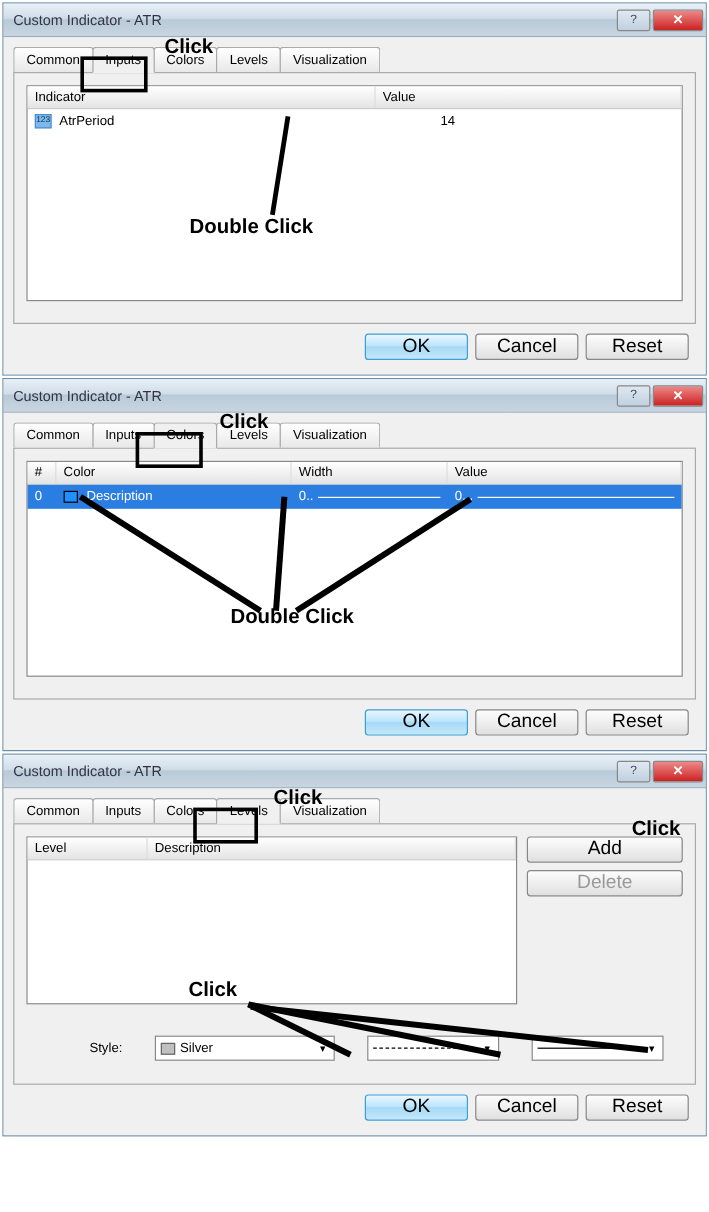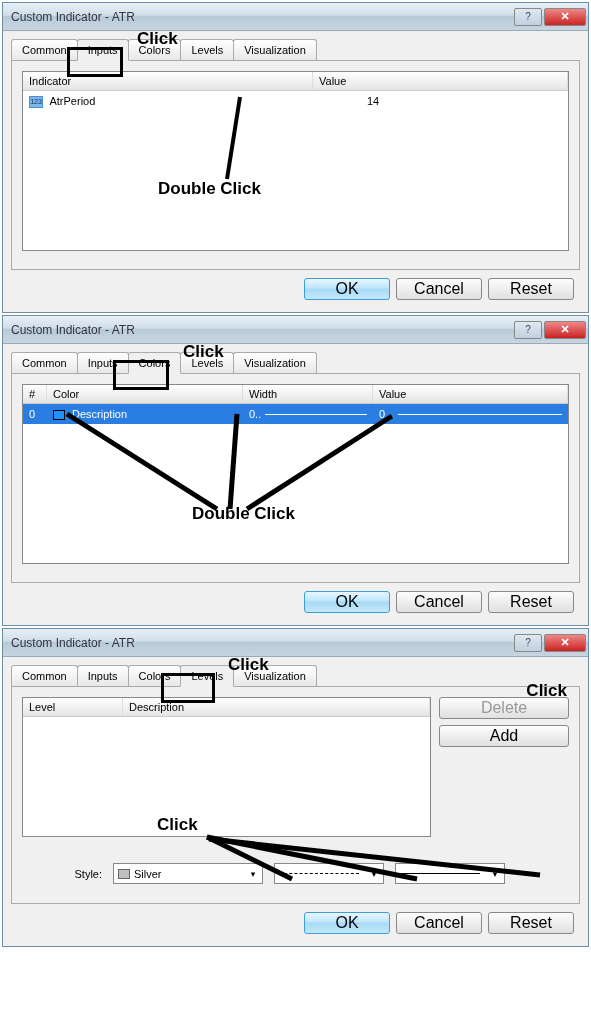--- a/index.html
+++ b/index.html
@@ -28,21 +28,21 @@
 .btn { min-width: 86px; height: 22px; border: 1px solid #888; border-radius: 3px; background: linear-gradient(to bottom, #fdfdfd, #e0e0e0); font-size: 16px; cursor: default; }
 .btn.primary { border: 1px solid #3a9fd8; background: linear-gradient(to bottom, #eaf6fd, #bde6fd 45%, #a7d9f5 50%, #c4e8fb); }
 .btn.disabled { color: #999; }
 .annot { position: absolute; font-family: Arial, sans-serif; font-weight: bold; font-size: 17px; color: #000; pointer-events: none; z-index: 10; }
 .highlight-box { position: absolute; border: 3px solid #000; pointer-events: none; z-index: 9; }
 svg.overlay { position: absolute; top: 0; left: 0; pointer-events: none; z-index: 8; }
 .levels-left { width: 460px; border: 1px solid #888; background: #fff; min-height: 140px; }
 .levels-right { display: flex; flex-direction: column; gap: 6px; margin-left: 8px; flex: 1; }
 .levels-top { display: flex; }
 .style-row { display: flex; align-items: center; gap: 11px; margin-top: 26px; }
-.combo { height: 21px; border: 1px solid #888; background: #fff; display: flex; align-items: center; padding: 0 4px; position: relative; }
+.combo { height: 21px; border: 1px solid #888; background: #fff; display: flex; align-items: center; padding: 0 4px; position: relative; margin-left: 16px; }
 .combo .arrow { position: absolute; right: 2px; width: 14px; text-align: center; font-size: 9px; }
 .silverbox { display: inline-block; width: 12px; height: 10px; background: #c0c0c0; border: 1px solid #666; margin-right: 4px; }
 .width-line { display: block; width: 100%; height: 0; border-top: 1px solid #fff; }
 .width-line.dark { border-top: 1px solid #000; }
 .dash-line { display:block; width:80%; height:0; border-top:1px dashed #000; }
 </style>
 </head>
 <body>
 
 <div class="dialog">
@@ -168,22 +168,22 @@
     <div class="tabpanel" style="min-height:218px;">
       <div class="annot" style="top:-6px; right:12px;">Click</div>
       <div class="levels-top">
         <div class="levels-left">
           <div class="listheader">
             <div class="col" style="width:100px;">Level</div>
             <div class="col" style="flex:1;">Description</div>
           </div>
         </div>
         <div class="levels-right">
+          <button class="btn" style="width:130px;">Add</button>
           <button class="btn disabled" style="width:130px;">Delete</button>
-          <button class="btn" style="width:130px;">Add</button>
         </div>
       </div>
       <div class="annot" style="top:128px; left:145px;">Click</div>
       <svg class="overlay" width="560" height="220">
         <line x1="195" y1="150" x2="280" y2="192" stroke="#000" stroke-width="5"></line>
         <line x1="195" y1="150" x2="405" y2="192" stroke="#000" stroke-width="5"></line>
         <line x1="197" y1="152" x2="528" y2="188" stroke="#000" stroke-width="5"></line>
       </svg>
       <div class="style-row">
         <span style="width:80px; text-align:right;">Style:</span>

